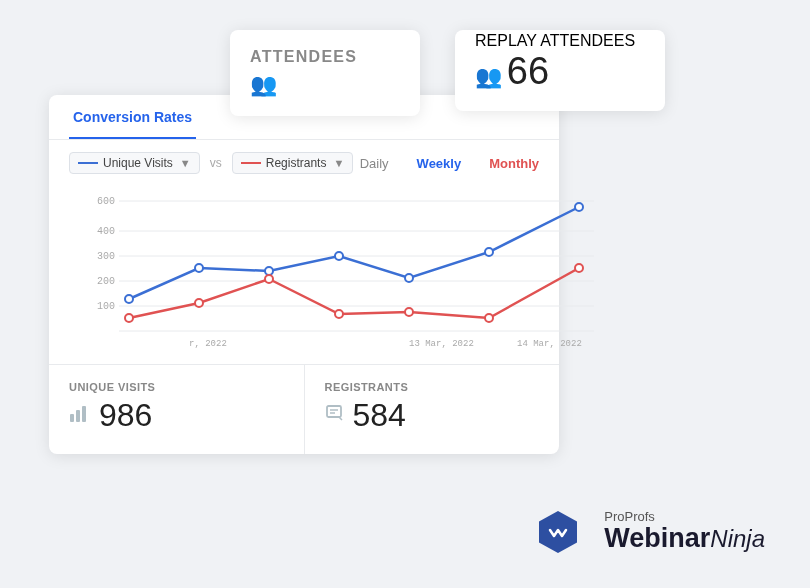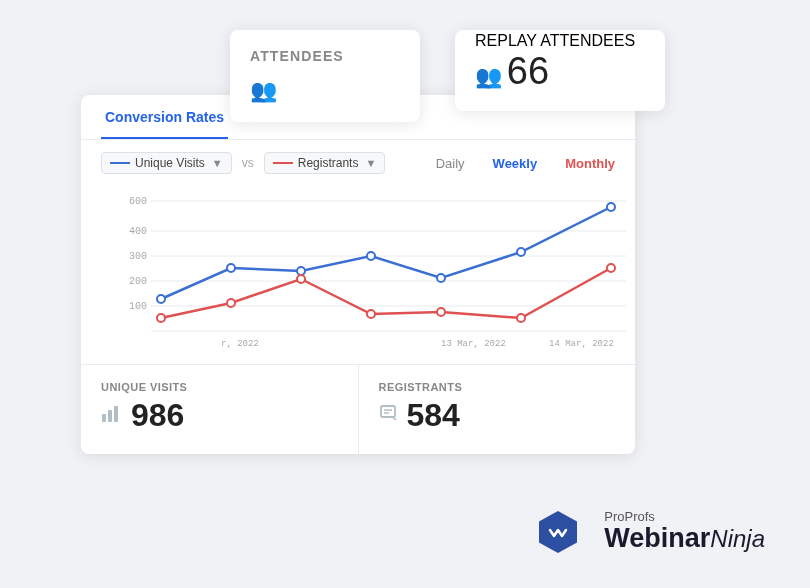--- a/index.html
+++ b/index.html
@@ -9,22 +9,22 @@
       background: #f0f2f5;
       font-family: 'Arial', sans-serif;
       position: relative;
       overflow: hidden;
     }
 
     
     .main-card {
       position: absolute;
       top: 95px;
-      left: 81px;
-      width: 554px;
+      left: 49px;
+      width: 510px;
       background: #fff;
       border-radius: 8px;
       box-shadow: 0 2px 16px rgba(0,0,0,0.10);
       padding: 0;
       z-index: 2;
     }
 
     .tab-bar {
       border-bottom: 1px solid #e8eaed;
       padding: 0 20px;
@@ -127,43 +127,43 @@
       display: flex;
       align-items: center;
       gap: 8px;
     }
     .stat-icon {
       font-size: 20px;
       color: #bbb;
     }
     .stat-number {
       font-size: 32px;
-      font-weight: 700;
+      font-weight: 400;
       color: #222;
     }
 
     
     .attendees-card {
       position: absolute;
       top: 30px;
       left: 230px;
       width: 190px;
       background: #fff;
       border-radius: 8px;
       box-shadow: 0 2px 16px rgba(0,0,0,0.10);
       padding: 18px 20px 18px 20px;
       z-index: 3;
     }
     .attendees-card .card-label {
-      font-size: 14px;
+      font-size: 16px;
       font-weight: 700;
       color: #888;
       letter-spacing: 0.08em;
       text-transform: uppercase;
-      margin-bottom: 14px;
+      margin-bottom: 6px;
     }
     .attendees-card .card-value-row {
       display: flex;
       align-items: center;
       gap: 8px;
     }
     .attendees-icon {
       font-size: 22px;
       color: #b0bec5;
     }

